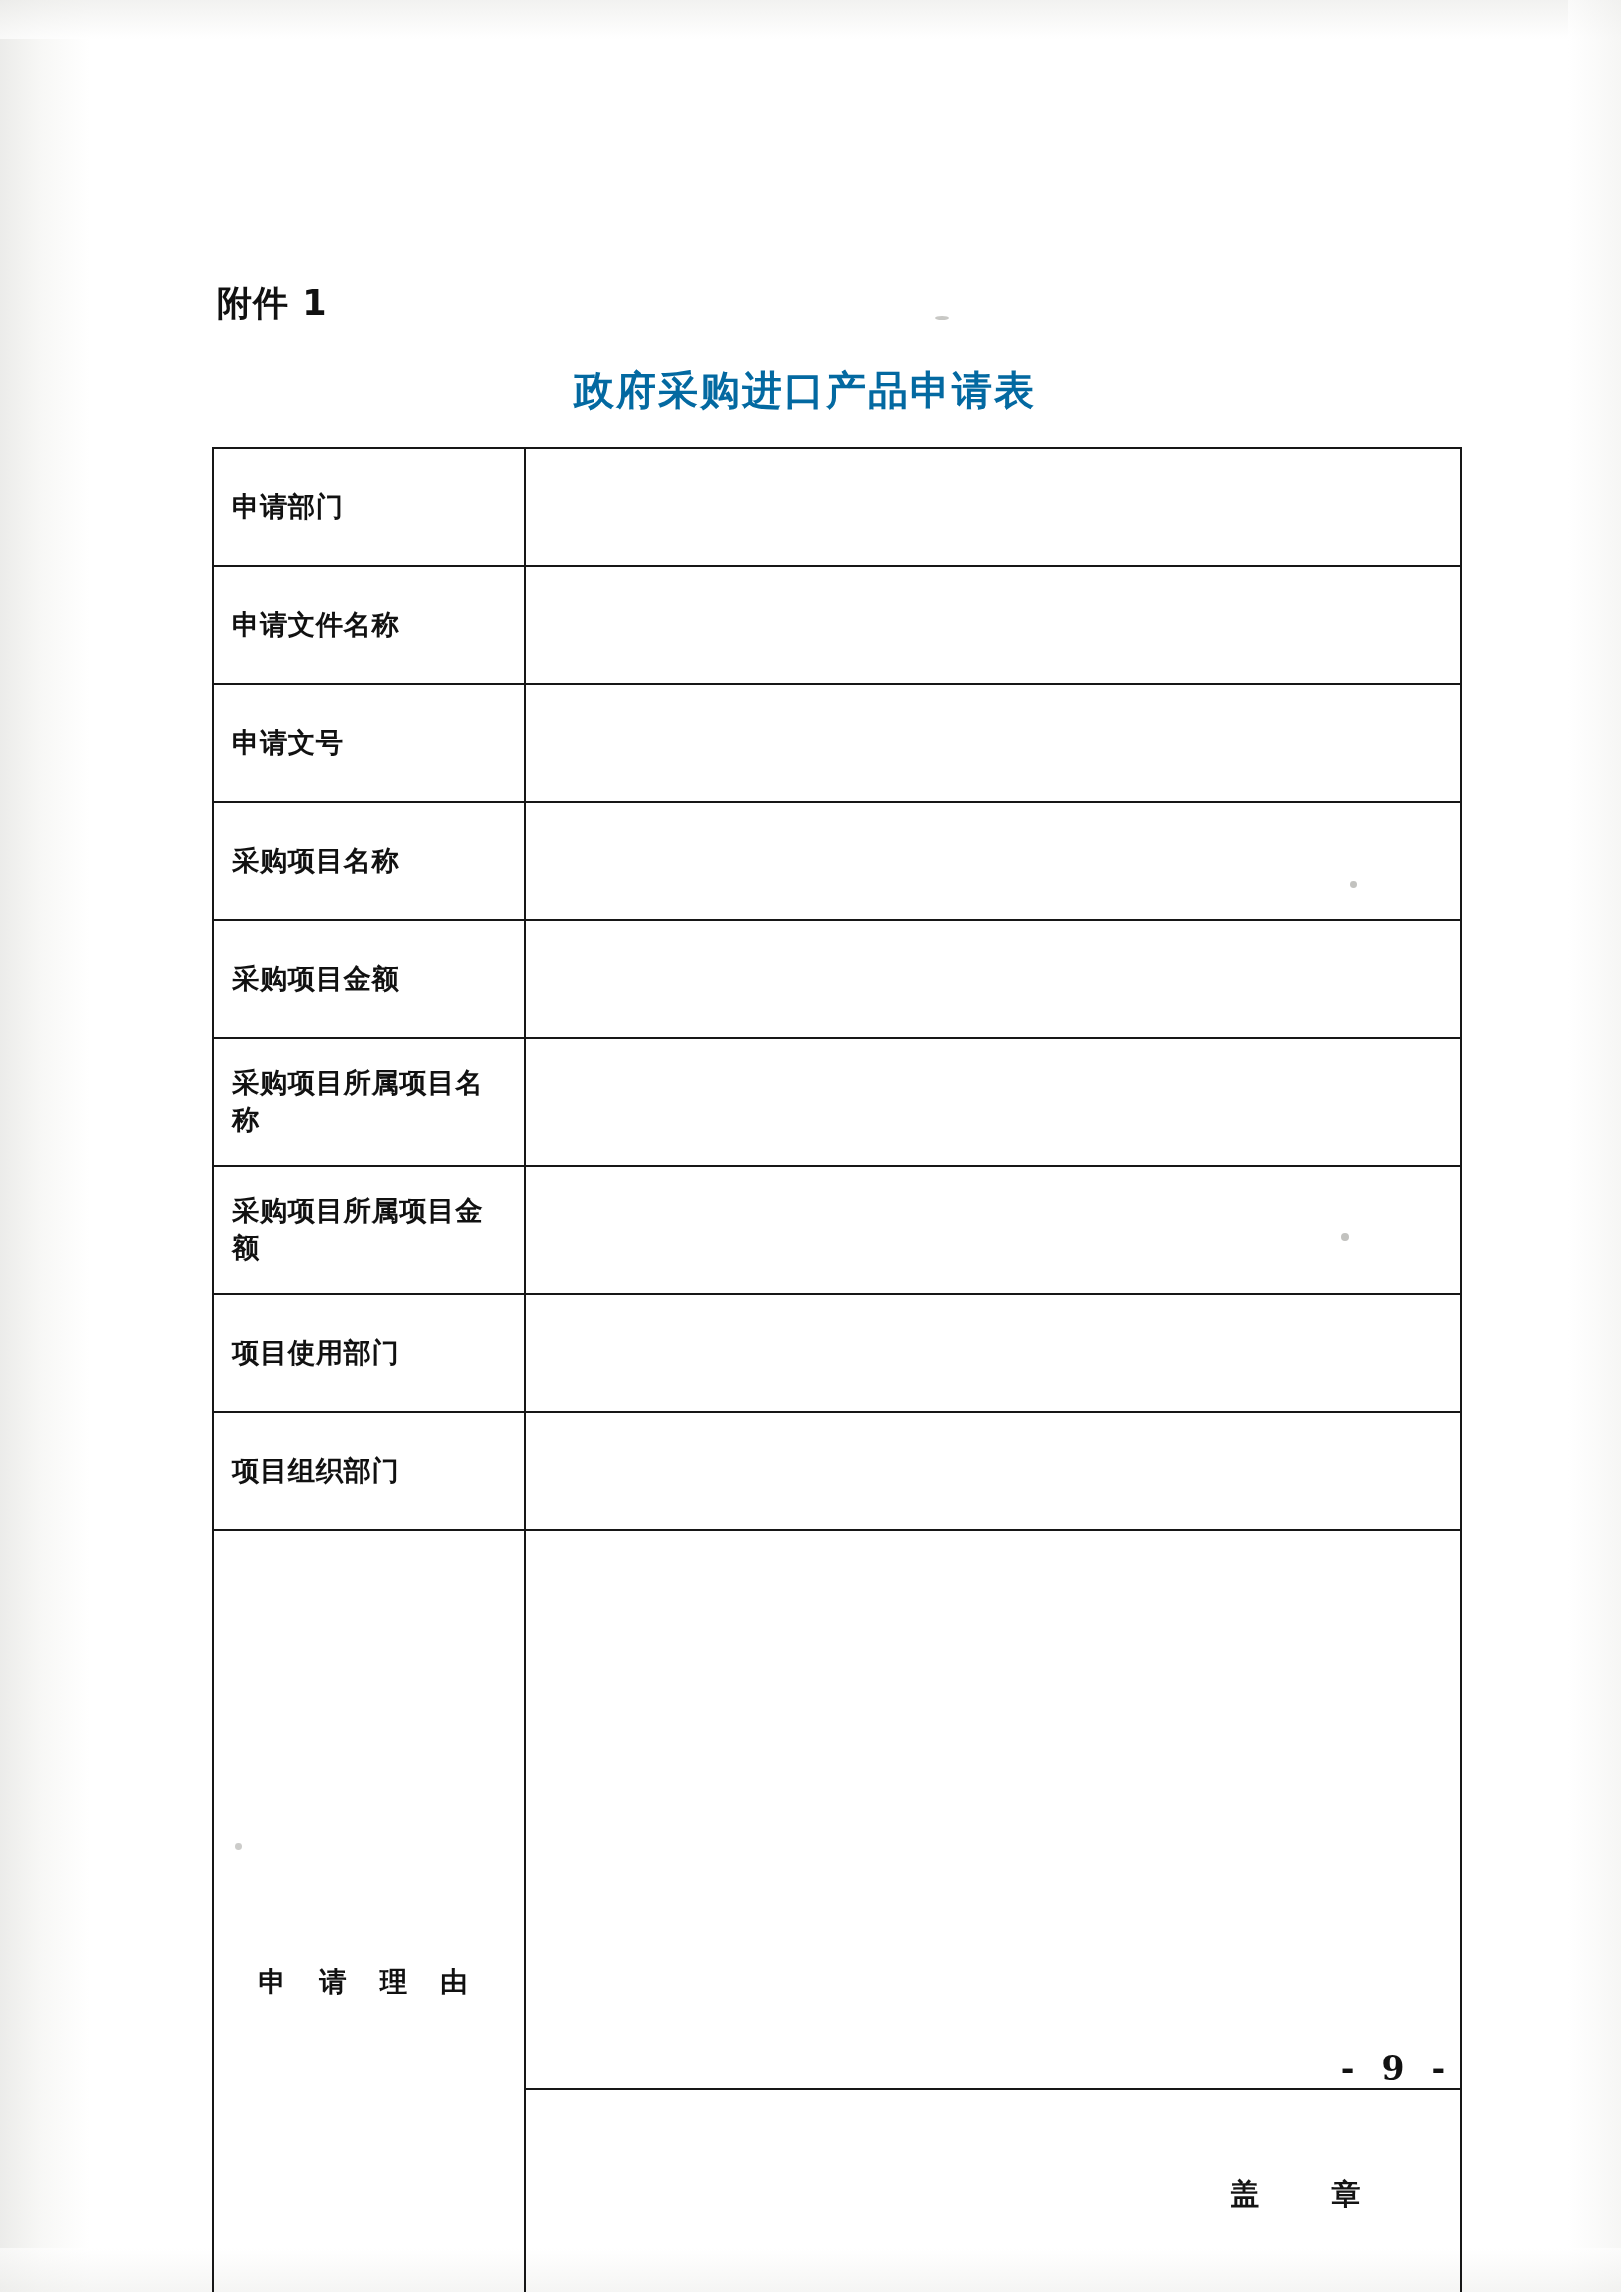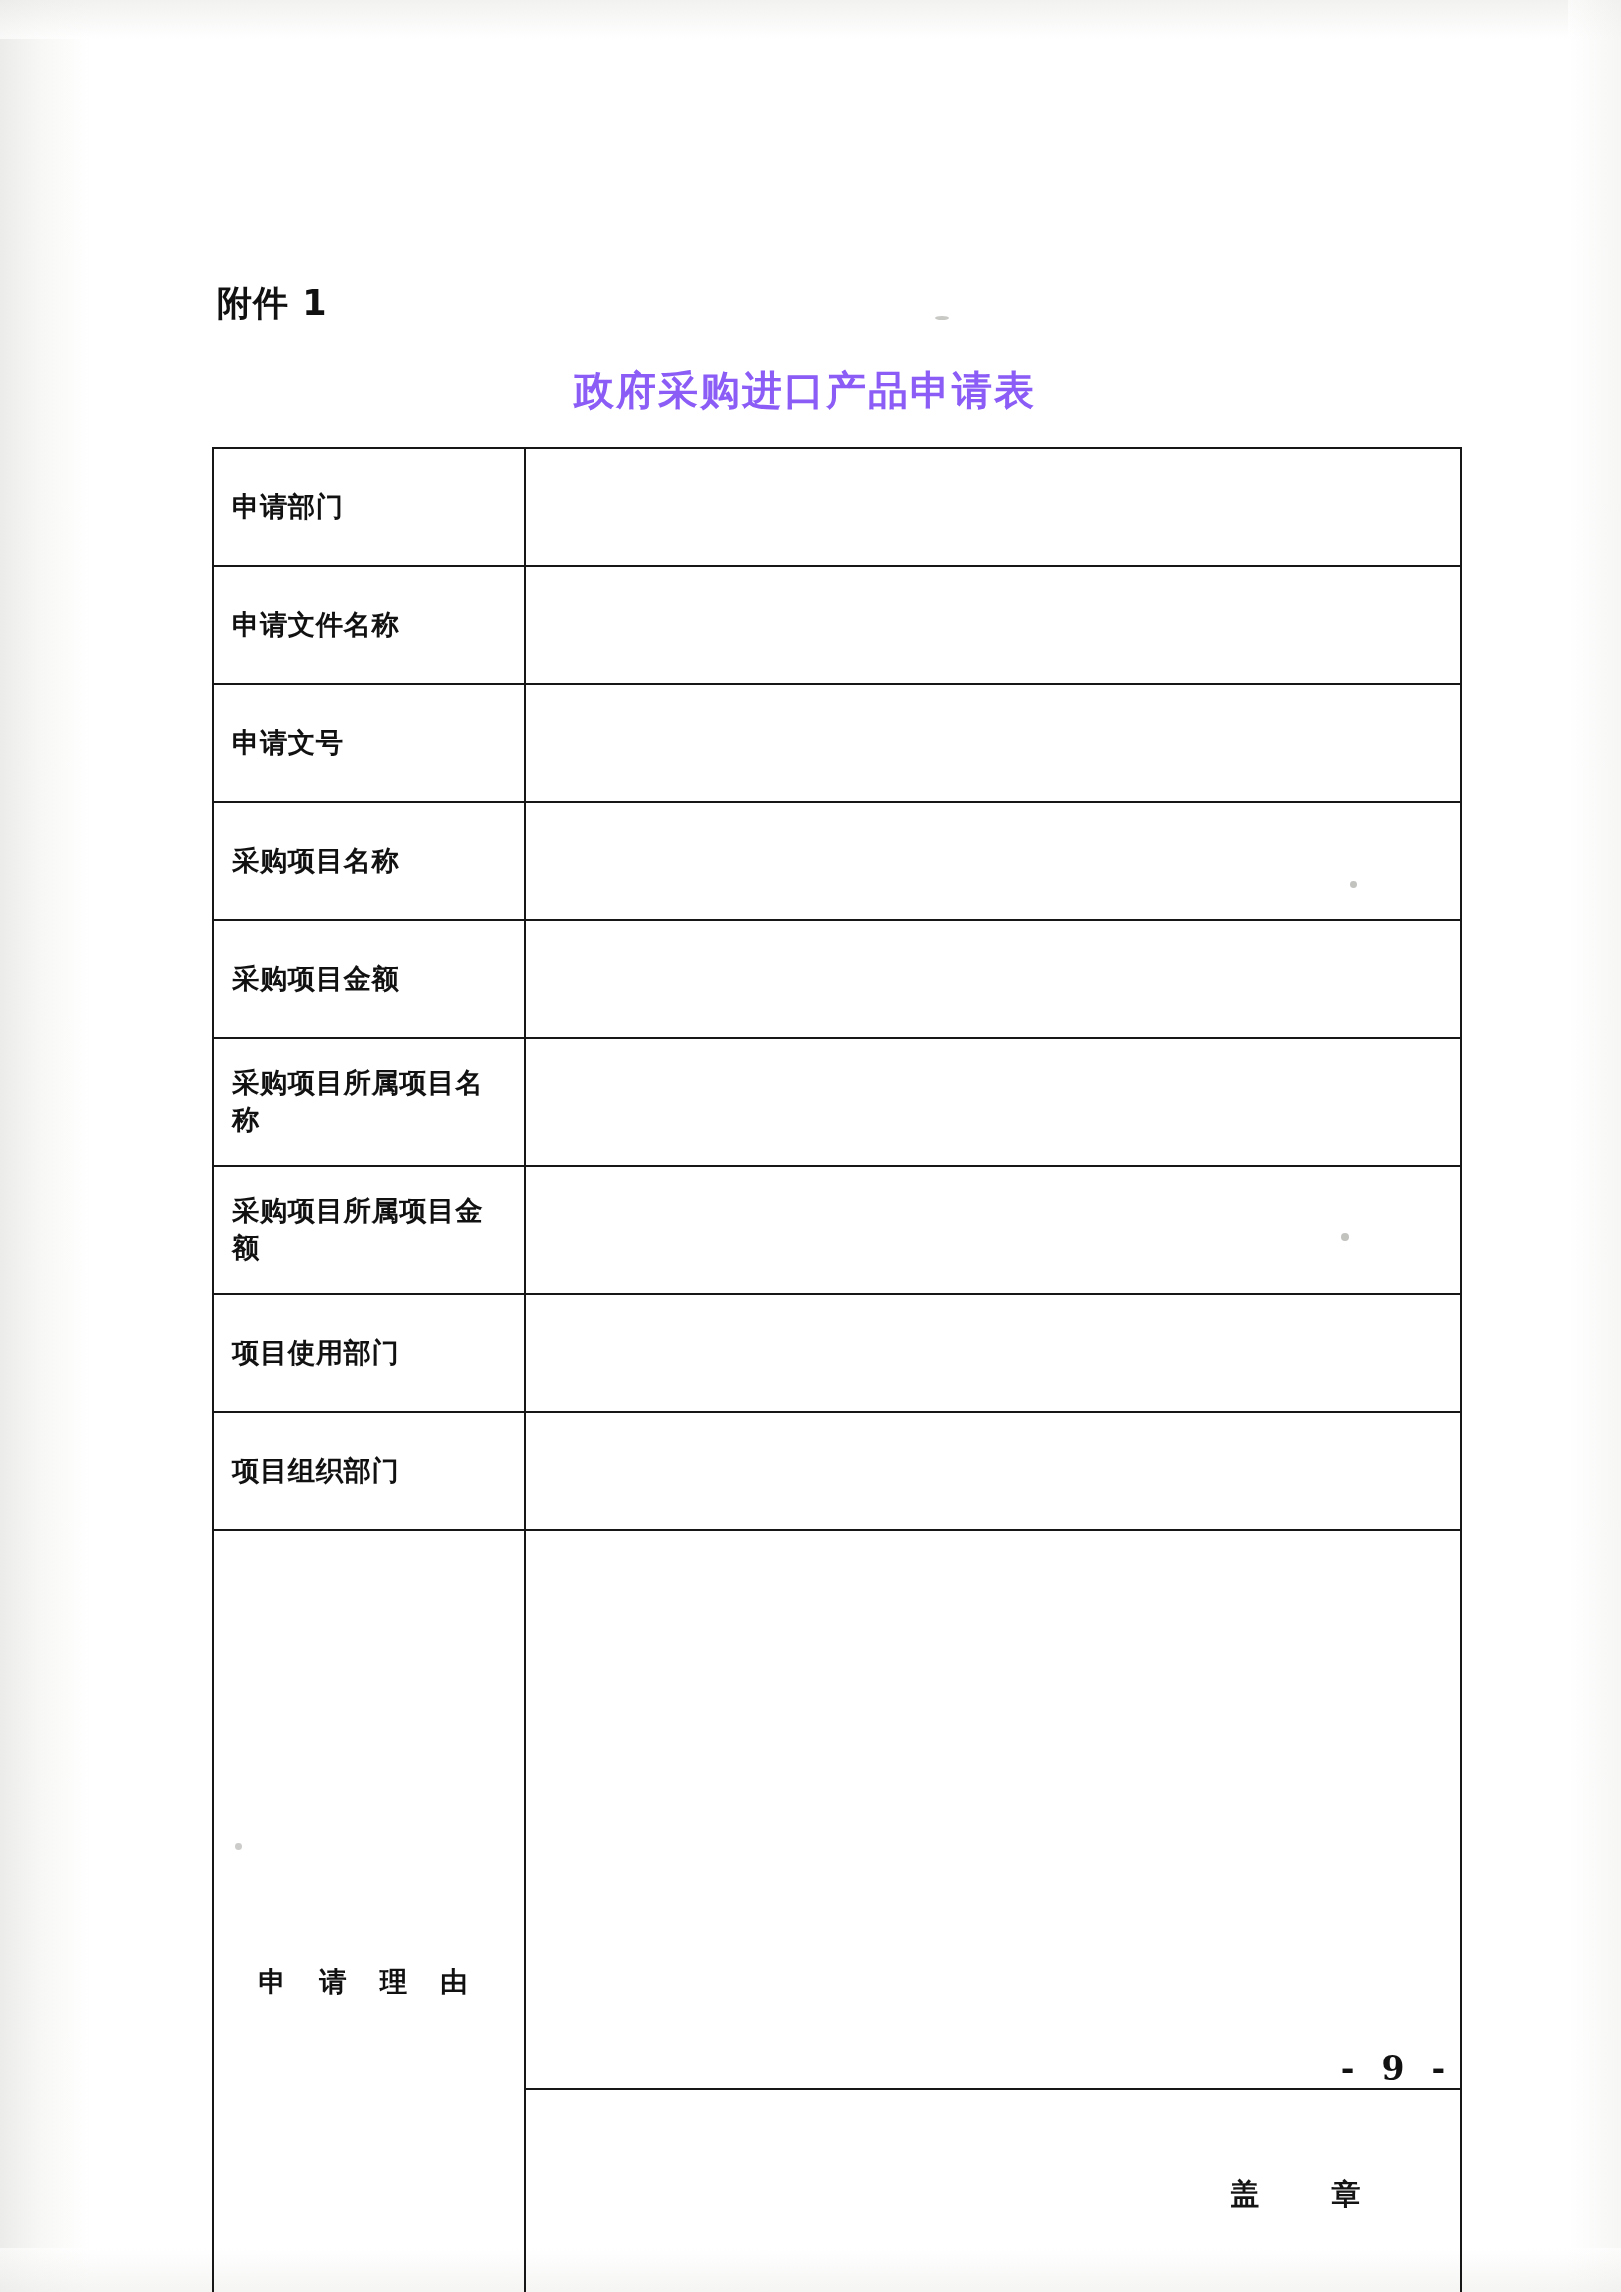--- a/index.html
+++ b/index.html
@@ -85,21 +85,21 @@
 
   .doc-title {
     position: absolute;
     left: 209px;
     top: 363px;
     width: 1176px;
     text-align: center;
     font-size: 40px;
     font-weight: 700;
     letter-spacing: 2px;
-    color: #8b5cf6;
+    color: #0369a1;
     font-family: "DejaVu Serif", "Liberation Serif", serif;
   }
 
   
   .form-table {
     position: absolute;
     left: 204px;
     top: 447px;
     width: 1172px;
     border-collapse: collapse;

